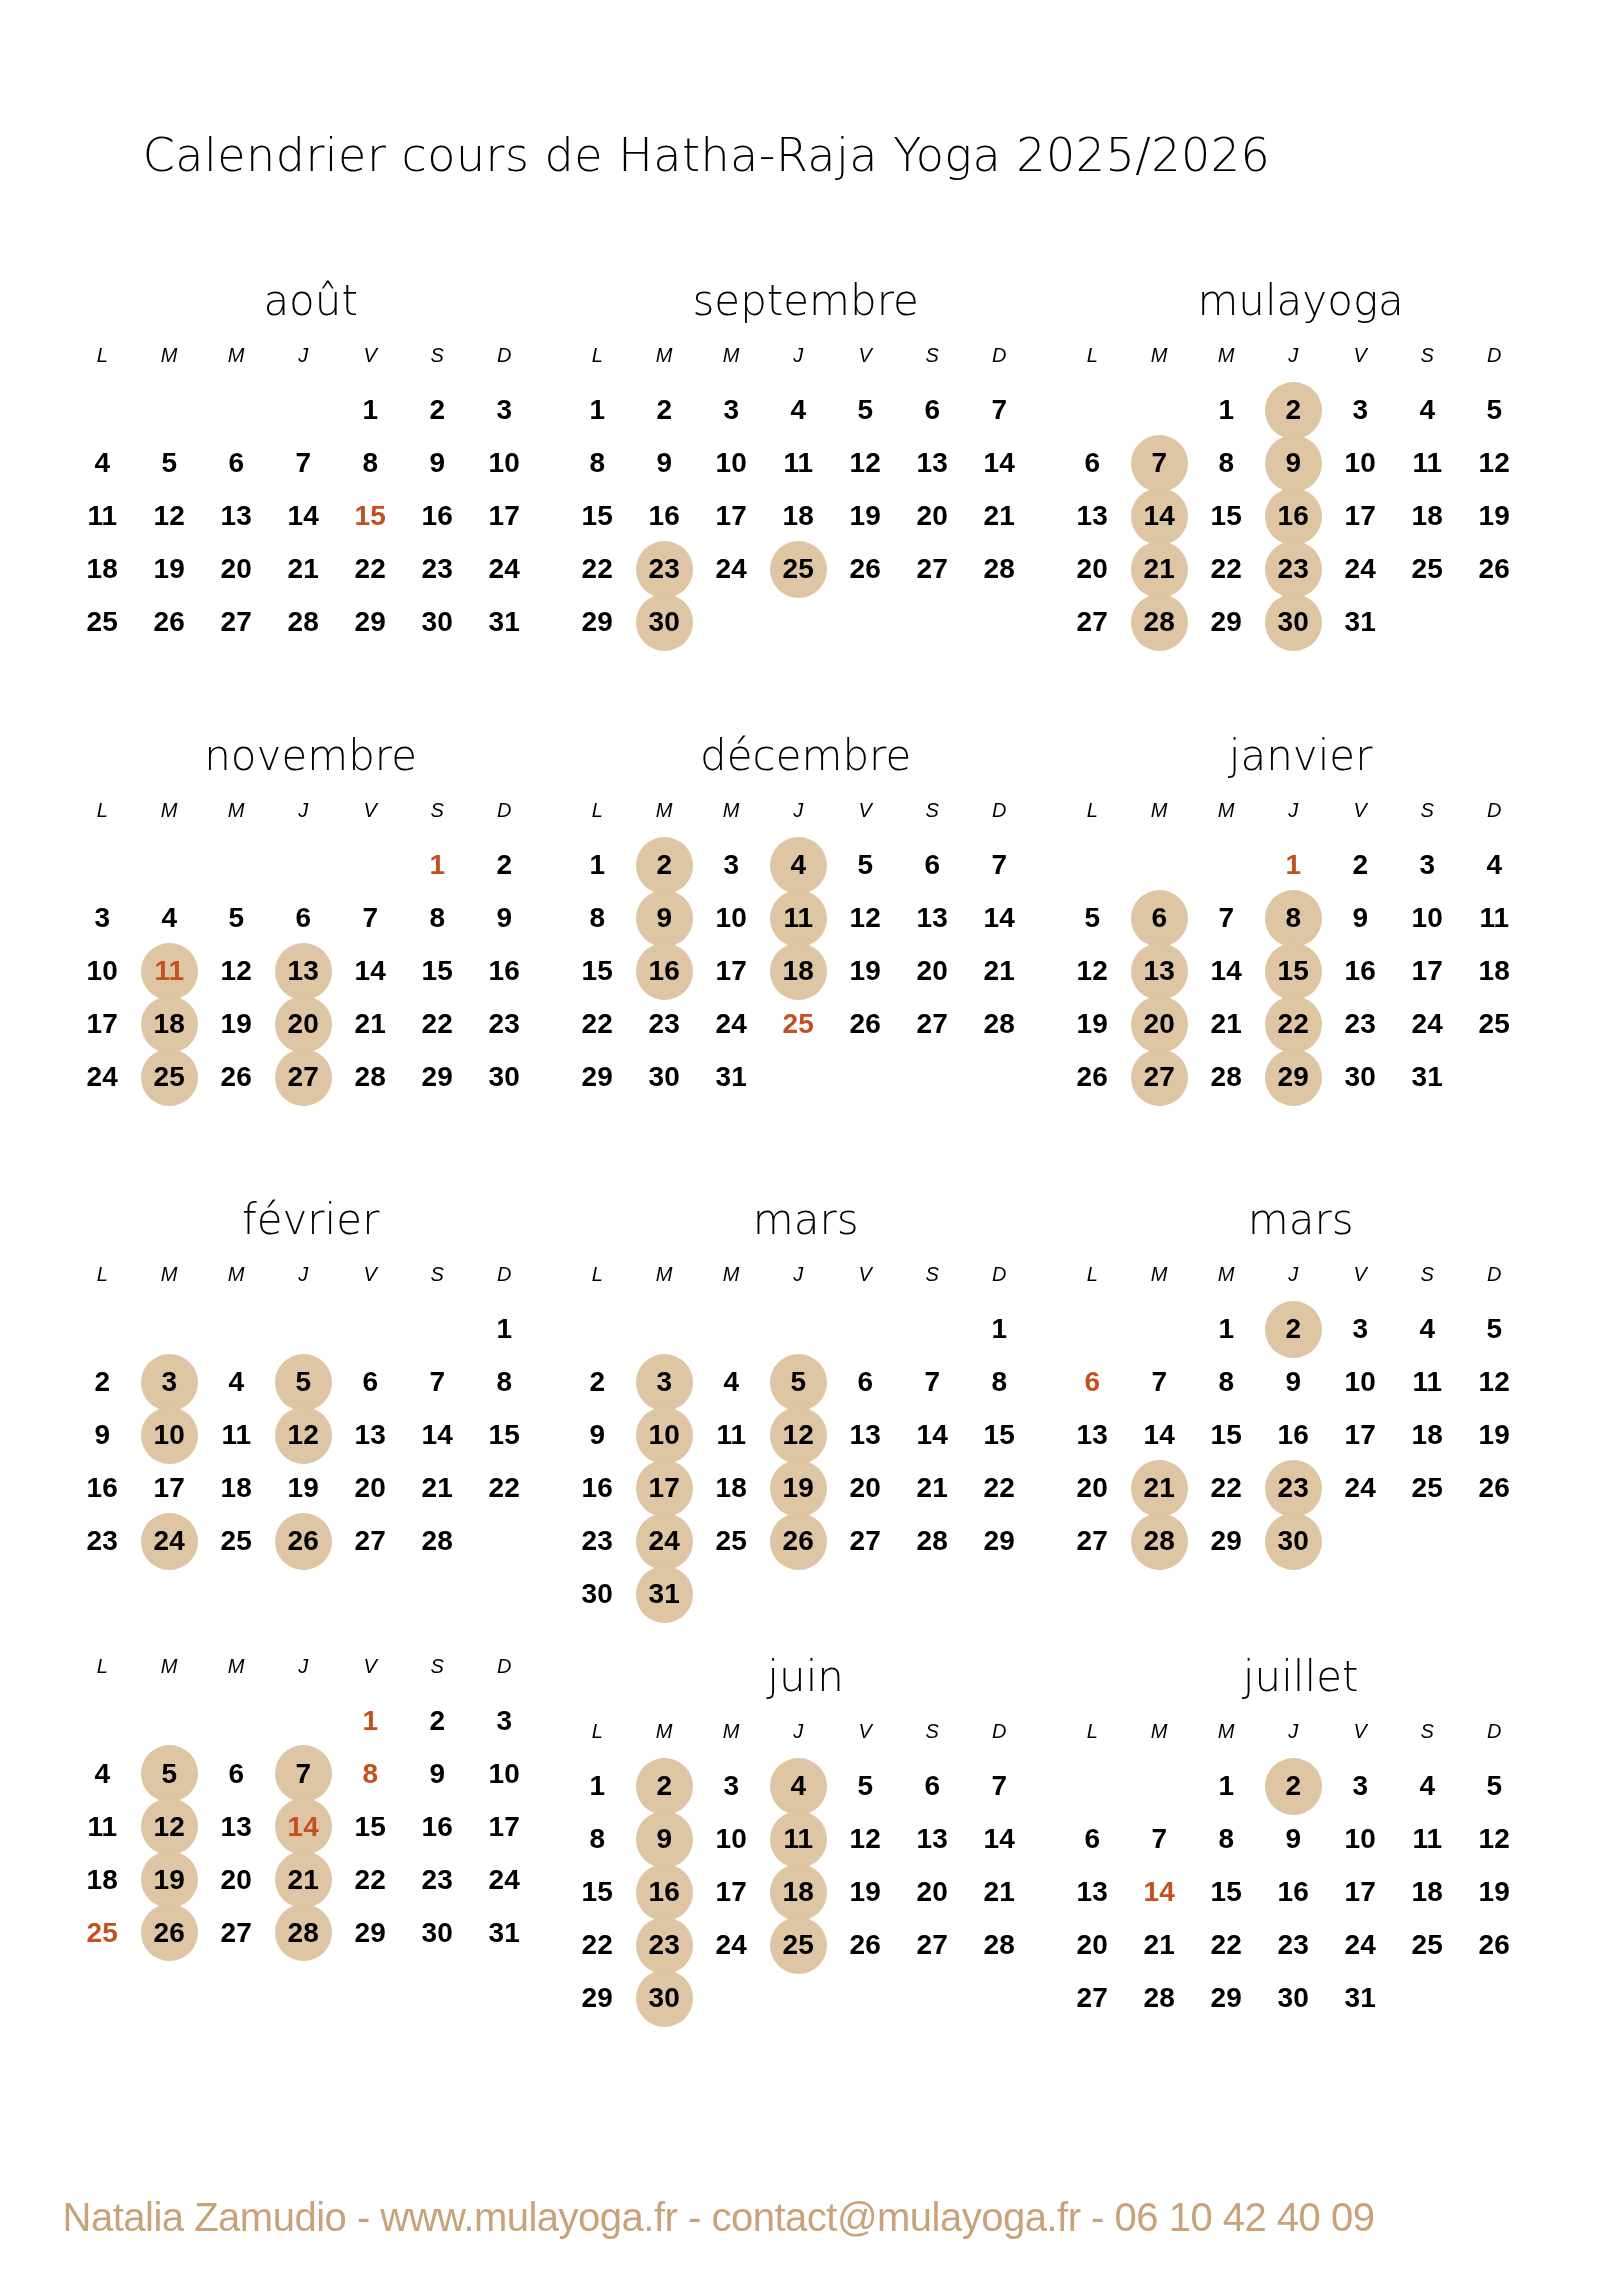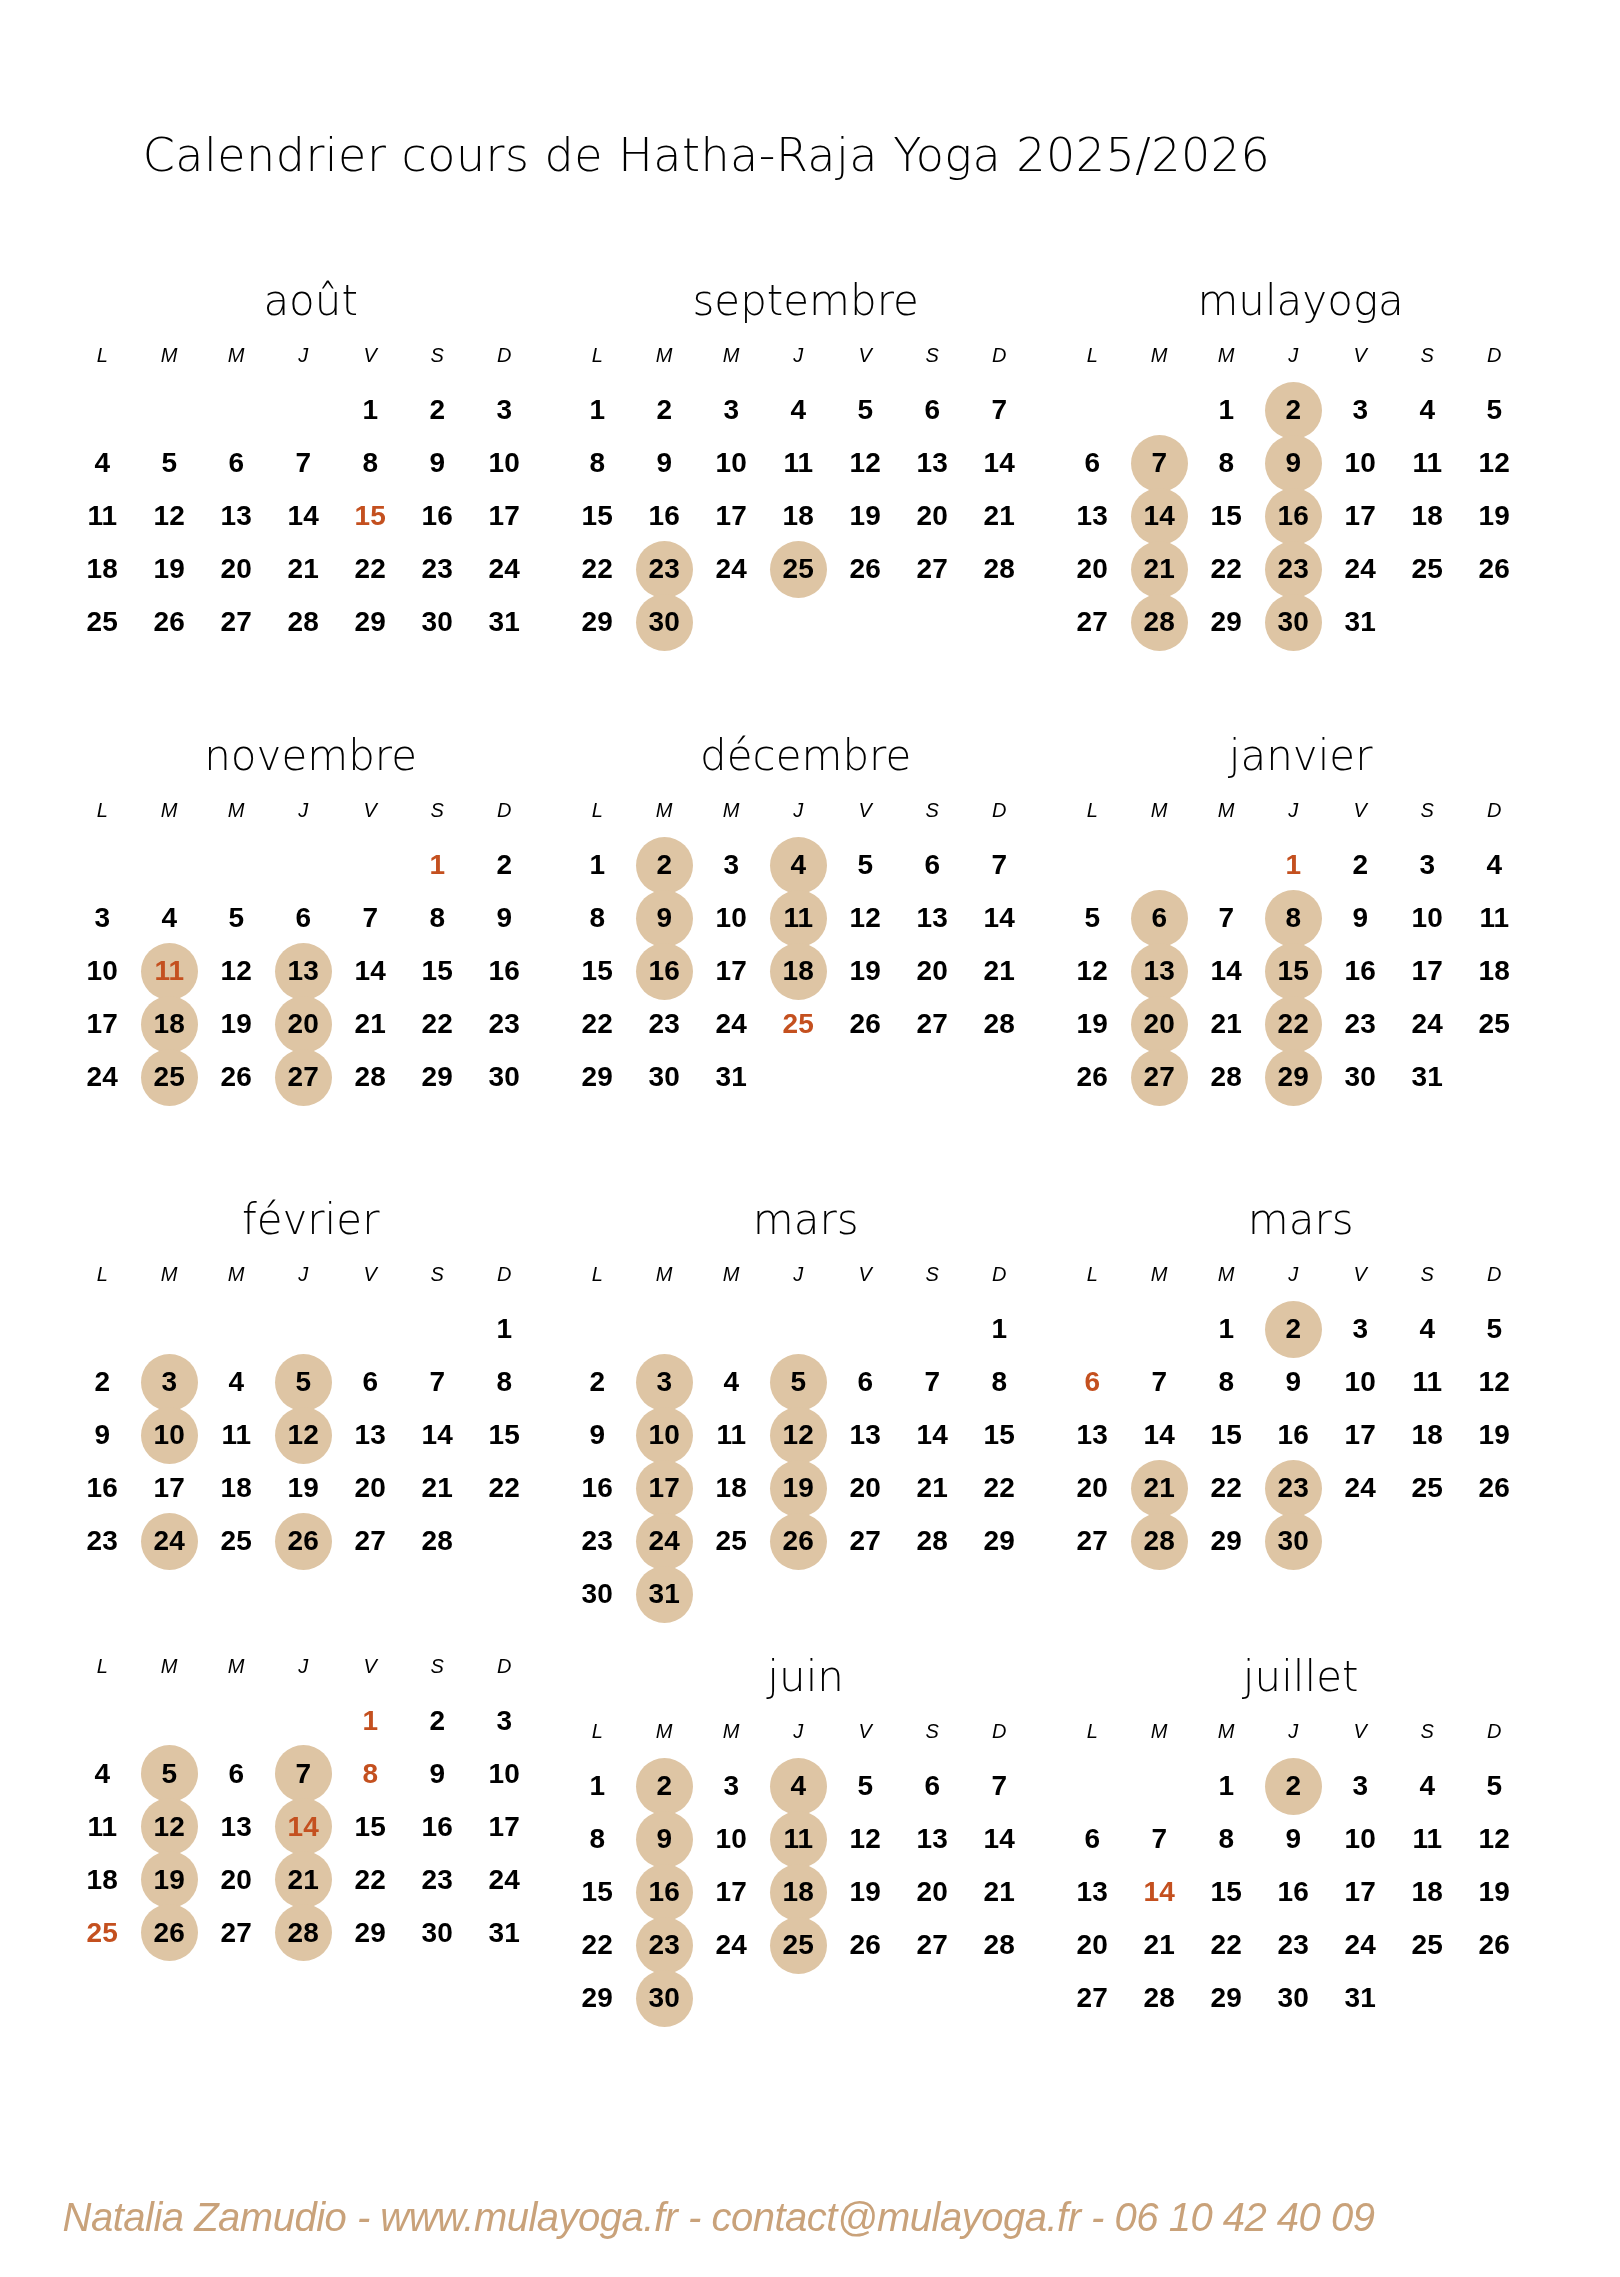--- a/index.html
+++ b/index.html
@@ -8,21 +8,21 @@
   .grid { position:absolute; left:55px; top:265px; width:1517px; display:grid; grid-template-columns:repeat(3, 493px); grid-template-rows:455px 464px 457px 457px; column-gap:2px; }
   .month { position:relative; }
   .month-name { text-align:center; font-size:42px; font-weight:300; height:58px; line-height:58px; margin-top:7.3px; padding-left:18.3px; }
   .weekdays { display:grid; grid-template-columns:repeat(7, 67px); margin-left:13.7px; margin-top:5.5px; height:40px; align-items:center; }
   .wd { text-align:center; font-style:italic; font-size:20px; font-family:"Liberation Sans", sans-serif; }
   .days { display:grid; grid-template-columns:repeat(7, 67px); grid-auto-rows:53px; margin-left:13.7px; margin-top:7.3px; }
   .day { position:relative; text-align:center; font-weight:bold; font-size:28px; line-height:53px; font-family:"Liberation Sans", sans-serif; }
   .day.hl::before { content:""; position:absolute; left:50%; top:50%; width:57px; height:57px; margin-left:-28px; margin-top:-28px; border-radius:50%; background:#dec5a4; z-index:0; }
   .day span { position:relative; z-index:1; }
   .day.holiday { color:#c4501f; }
-  .footer { position:absolute; top:2195px; left:0; width:1437px; text-align:center; font-size:40px; font-style:italic; color:#c9a27a; font-family:"Liberation Sans", sans-serif; letter-spacing:-0.5px; }
+  .footer { position:absolute; top:2195px; left:0; width:1437px; text-align:center; font-size:40px; color:#c9a27a; font-family:"Liberation Sans", sans-serif; letter-spacing:-0.5px; }
 </style>
 </head>
 <body>
 
 <div class="title">Calendrier cours de Hatha-Raja Yoga 2025/2026</div>
 
 <div class="grid" id="grid">
     <div class="month">
       <div class="month-name">août</div>
       <div class="weekdays">

